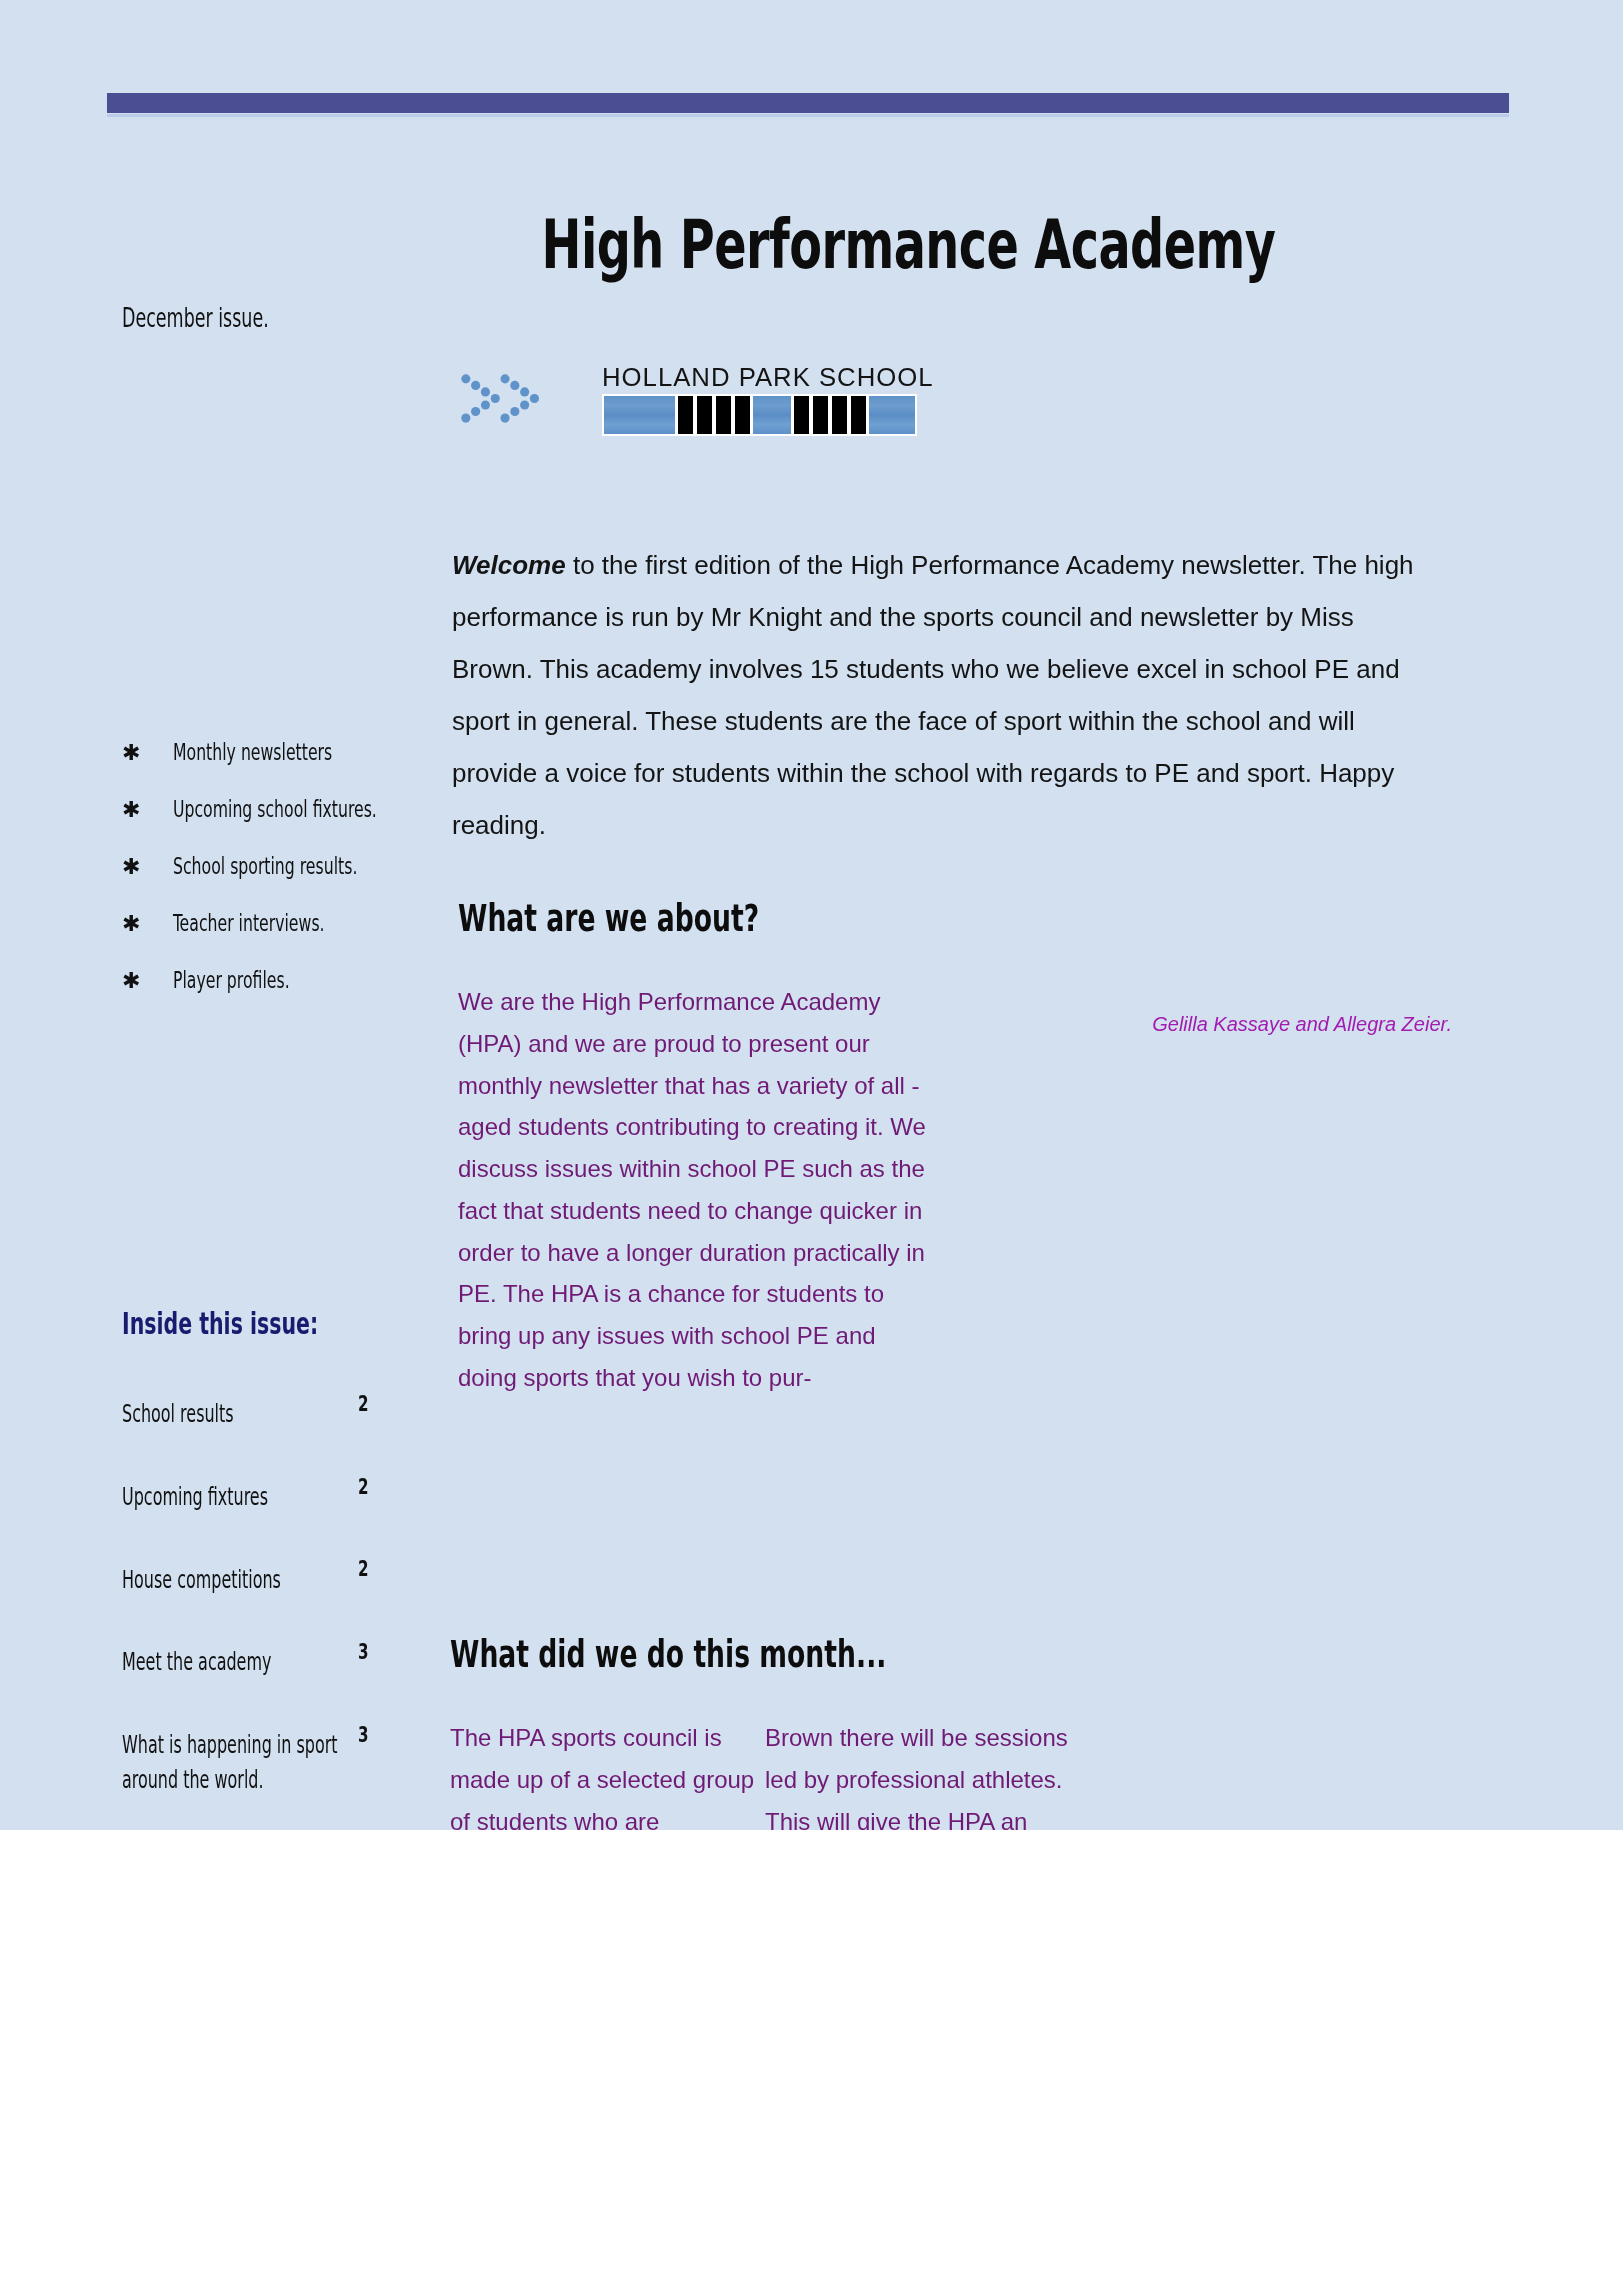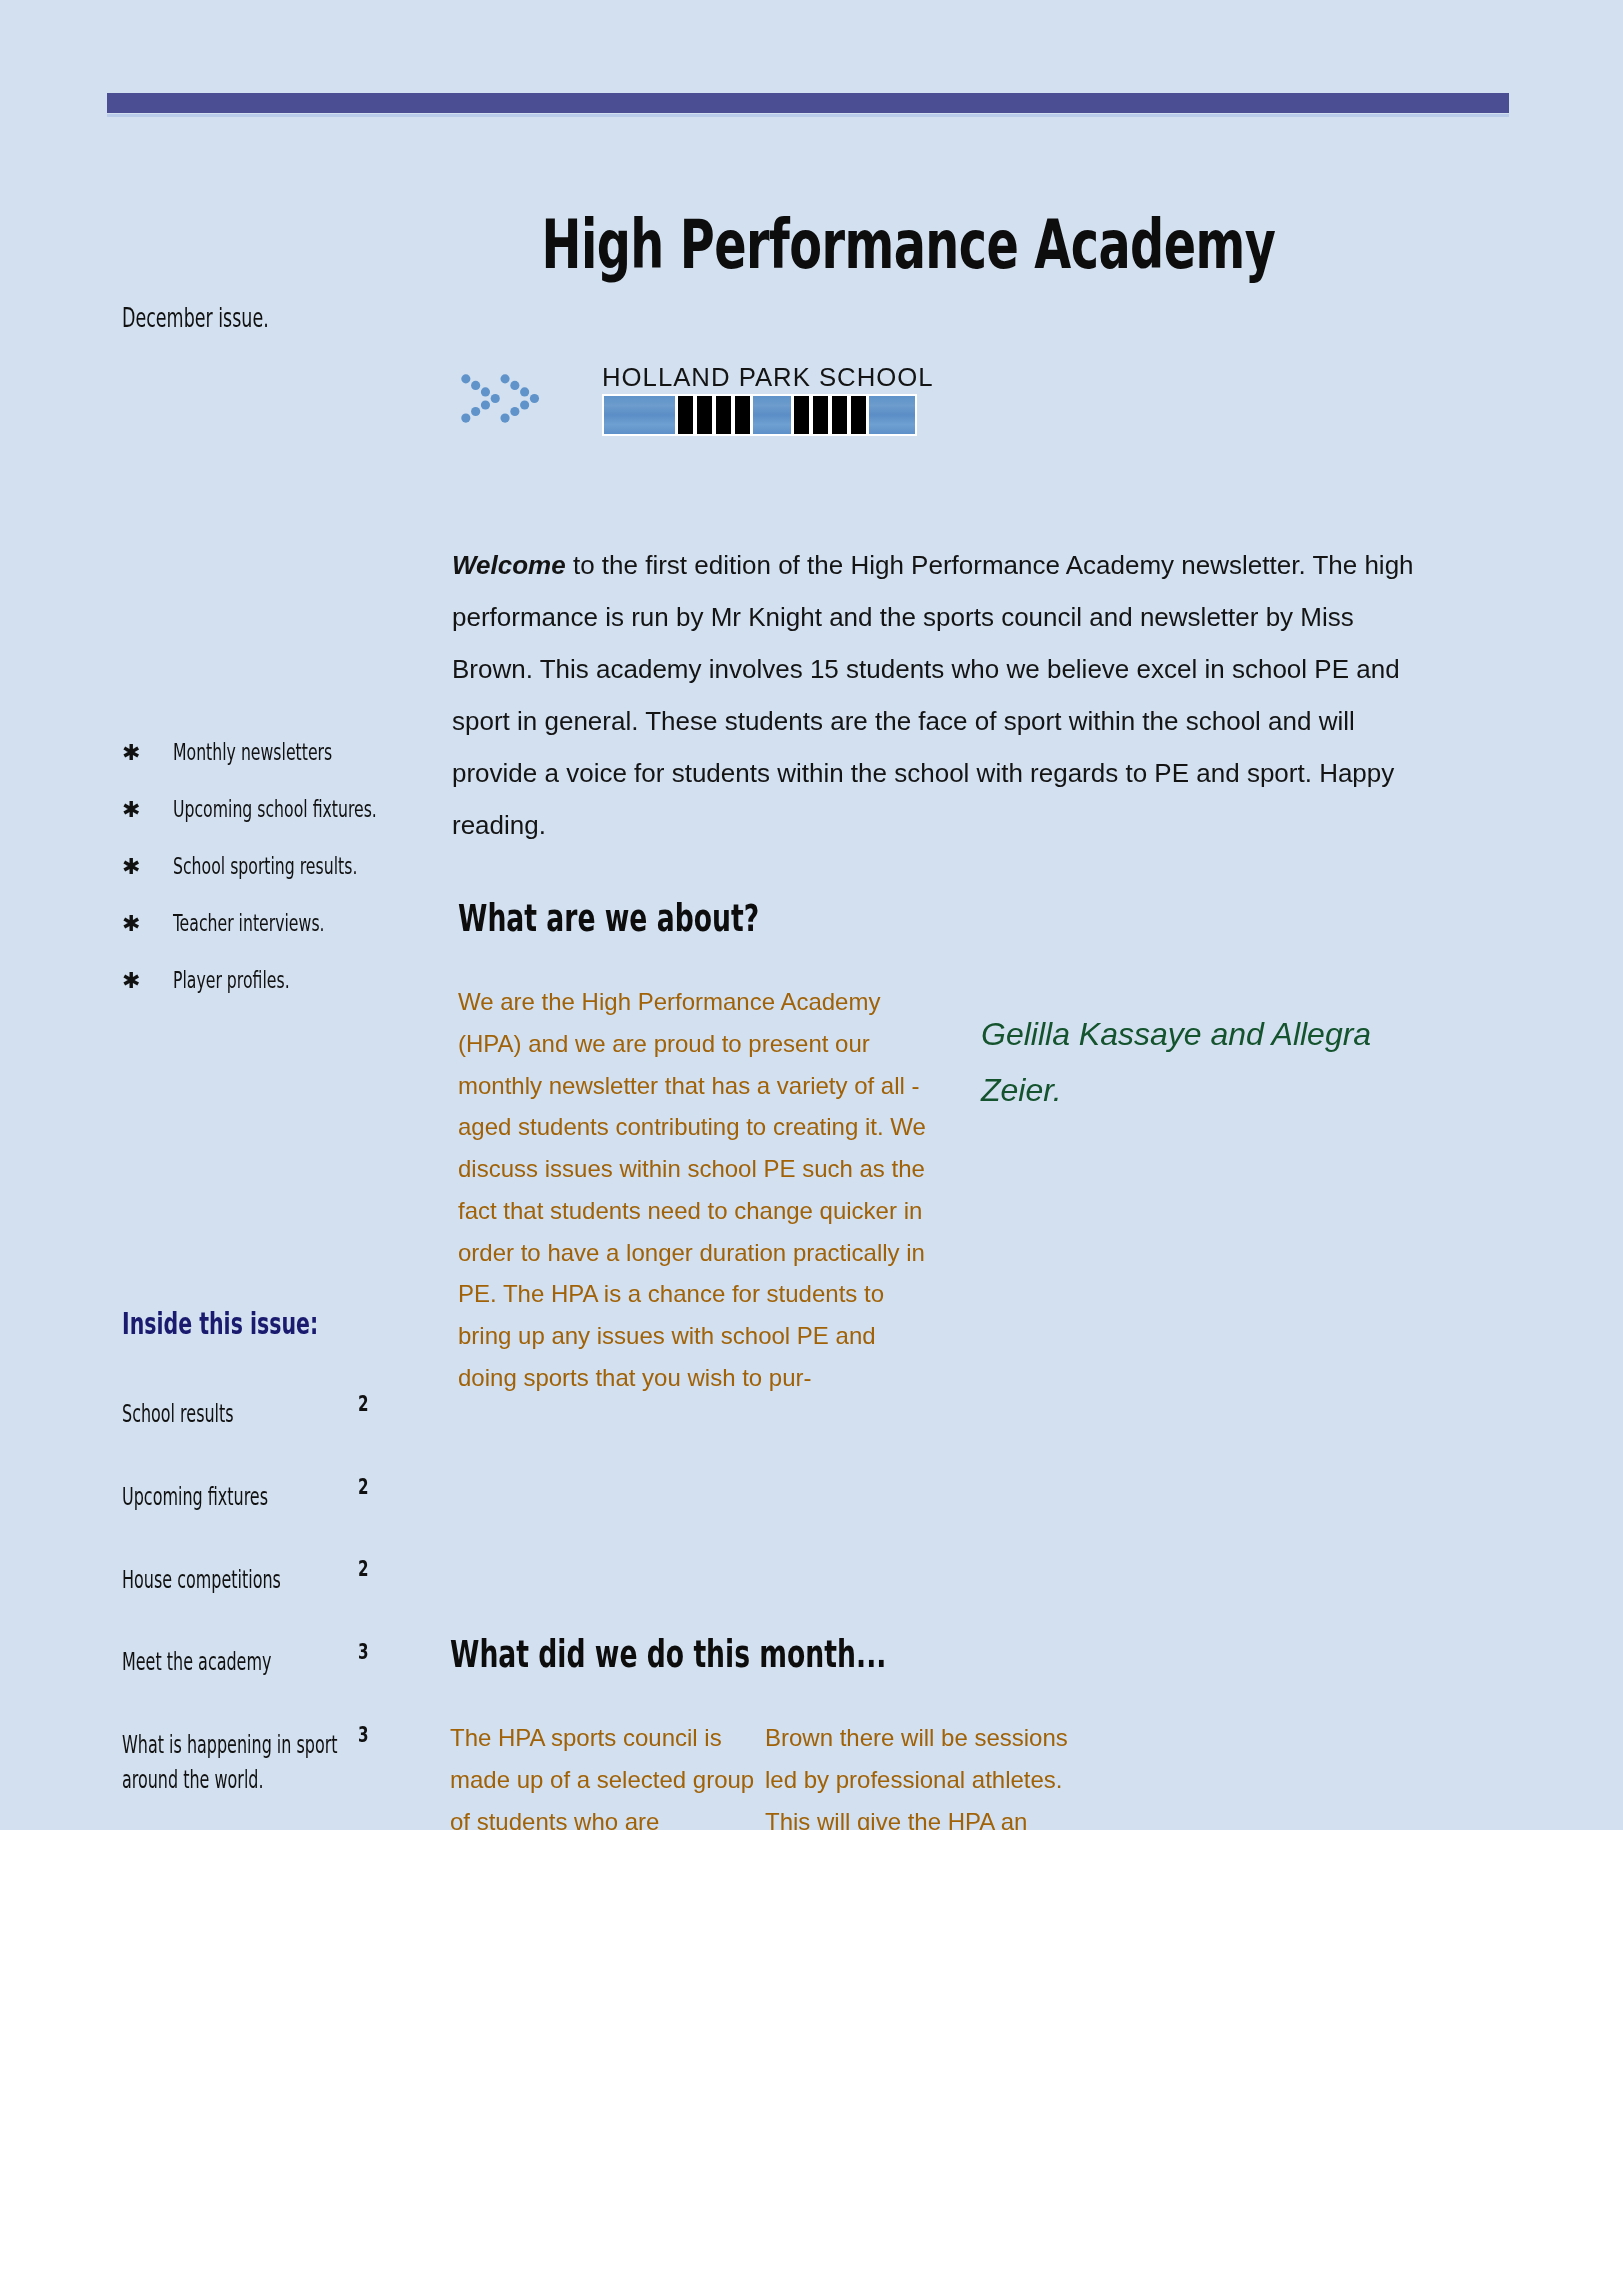--- a/index.html
+++ b/index.html
@@ -229,29 +229,30 @@
   #month-cols {
     margin-top: 41px;
     display: flex;
   }
   #month-cols .col { width: 315px; }
 
   .body-text {
     font-family: "Liberation Sans", sans-serif;
     font-size: 24px;
     line-height: 1.74;
-    color: #a16207;
+    color: #701a75;
   }
   .byline {
     font-family: "Liberation Sans", sans-serif;
     font-style: italic;
-    font-size: 32px;
+    font-size: 20px;
     line-height: 1.74;
-    color: #14532d;
+    color: #a21caf;
     margin-top: 26px;
+    text-align: right;
   }
 
   
   .footer {
     position: absolute;
     left: 118px;
     top: 2047px;
     width: 1392px;
     height: 115px;
   }

